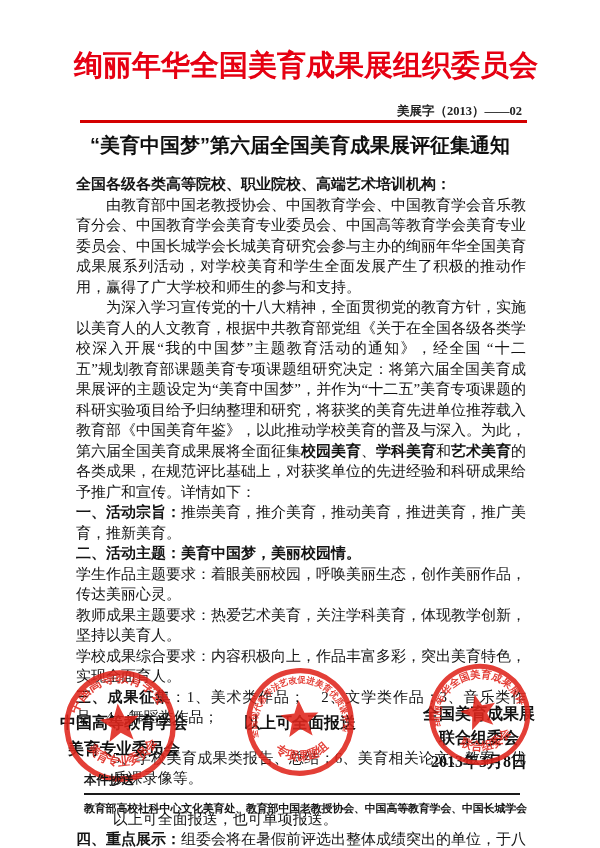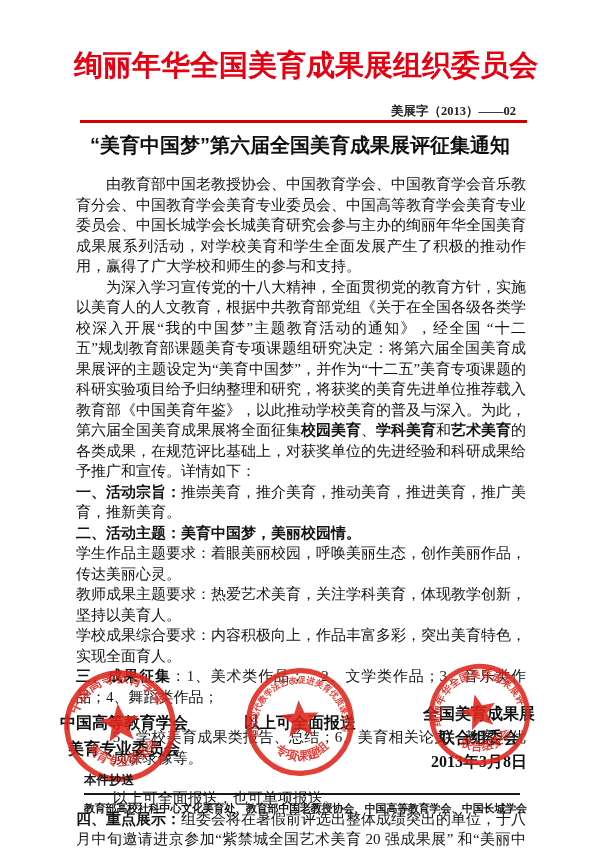--- a/index.html
+++ b/index.html
@@ -6,21 +6,21 @@
   .page {
     position:relative; width:600px; height:848px; background:#fff;
     overflow:hidden; font-family:"Liberation Serif", serif; color:#1c1c1c;
   }
   .org-title {
     position:absolute; top:46px; left:12px; right:0; text-align:center;
     font-family:"Liberation Sans", sans-serif; font-weight:bold;
     font-size:29px; color:#e60012; white-space:nowrap;
   }
   .doc-number {
-    position:absolute; top:103px; right:84px;
+    position:absolute; top:103px; right:78px;
     font-size:12.5px; font-weight:bold; color:#222;
   }
   .red-rule { position:absolute; top:120px; left:80px; right:73px; height:3px; background:#d40000; }
   .doc-title {
     position:absolute; top:132px; left:0; right:0; text-align:center;
     font-family:"Liberation Sans", sans-serif; font-weight:bold;
     font-size:20px; color:#0f0f0f; white-space:nowrap;
   }
   .body-text {
     position:absolute; top:174px; left:76px; width:450px;
@@ -56,20 +56,21 @@
 
   <div class="org-title">绚丽年华全国美育成果展组织委员会</div>
 
   <div class="doc-number">美展字（2013）——02</div>
 
   <div class="red-rule"></div>
 
   <div class="doc-title">“美育中国梦”第六届全国美育成果展评征集通知</div>
 
   <div class="body-text">
+    <p class="para b">全国各级各类高等院校、职业院校、高端艺术培训机构：</p>
     <p class="para indent">由教育部中国老教授协会、中国教育学会、中国教育学会音乐教育分会、中国教育学会美育专业委员会、中国高等教育学会美育专业委员会、中国长城学会长城美育研究会参与主办的绚丽年华全国美育成果展系列活动，对学校美育和学生全面发展产生了积极的推动作用，赢得了广大学校和师生的参与和支持。</p>
     <p class="para indent"><span>为深入学习宣传党的十八大精神，全面贯彻党的教育方针，实施以美育人的人文教育，根据中共教育部党组《关于在全国各级各类学校深入开展“我的中国梦”主题教育活动的通知》，经全国 “十二五”规划教育部课题美育专项课题组研究决定：将第六届全国美育成果展评的主题设定为“美育中国梦”，并作为“十二五”美育专项课题的科研实验项目给予归纳整理和研究，将获奖的美育先进单位推荐载入教育部《中国美育年鉴》，以此推动学校美育的普及与深入。为此，第六届全国美育成果展将全面征集</span><span class="b">校园美育</span><span>、</span><span class="b">学科美育</span><span>和</span><span class="b">艺术美育</span><span>的各类成果，在规范评比基础上，对获奖单位的先进经验和科研成果给予推广和宣传。详情如下：</span></p>
     <p class="para"><span class="b">一、活动宗旨：</span><span>推崇美育，推介美育，推动美育，推进美育，推广美育，推新美育。</span></p>
     <p class="para b">二、活动主题：美育中国梦，美丽校园情。</p>
     <p class="para">学生作品主题要求：着眼美丽校园，呼唤美丽生态，创作美丽作品，传达美丽心灵。</p>
     <p class="para">教师成果主题要求：热爱艺术美育，关注学科美育，体现教学创新，坚持以美育人。</p>
     <p class="para">学校成果综合要求：内容积极向上，作品丰富多彩，突出美育特色，实现全面育人。</p>
     <p class="para"><span class="b">三、成果征集</span><span>：1、美术类作品；　2、文学类作品；3、音乐类作品；4、舞蹈类作品；</span></p>
     <p class="para sub">5、学校美育成果类报告、总结；6、美育相关论文、教案、优质课录像等。</p>
     <p class="para sub">以上可全面报送，也可单项报送。</p>

